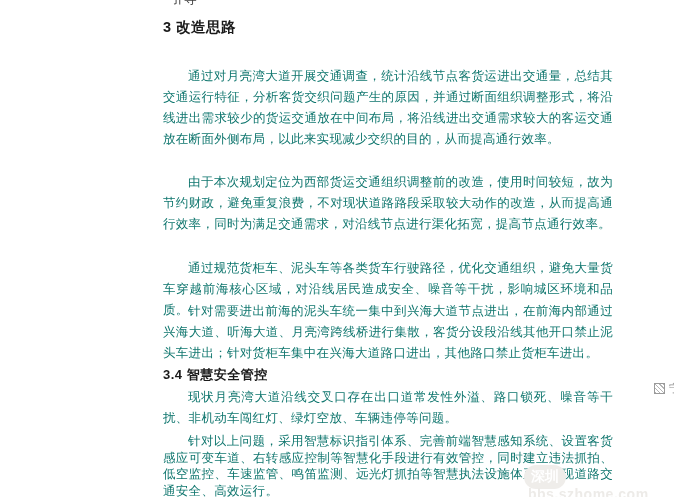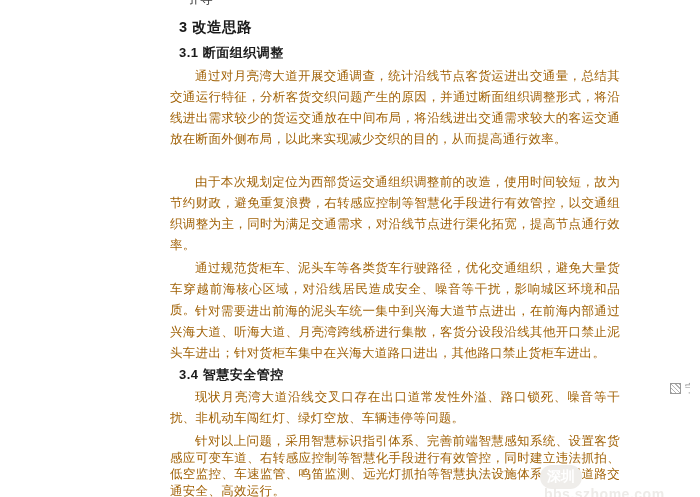--- a/index.html
+++ b/index.html
@@ -6,21 +6,20 @@
   body{
     width:700px;height:497px;
     font-family:"Liberation Sans","DejaVu Sans",sans-serif;
     background:#ffffff;
   }
   .page{
     position:relative;
     width:674px;height:497px;
     background:#ffffff;
     overflow:hidden;
-    margin-left:16px;
   }
   
   .clip-top{
     position:absolute;left:170px;top:0;
     width:34px;height:8px;overflow:hidden;
   }
   .clip-top span{
     display:block;margin-top:-10px;
     font-size:13px;color:#3c3c3c;letter-spacing:1px;
   }
@@ -31,23 +30,23 @@
     letter-spacing:0.5px;
   }
   .section-heading{
     position:absolute;left:163px;
     margin:0;
     font-size:13px;font-weight:700;color:#1a1a1a;
     letter-spacing:0.5px;
   }
   .h31{top:44px;} .h32{top:151px;} .h33{top:238px;} .h34{top:366px;}
   .para{
-    position:absolute;left:154px;width:450px;
+    position:absolute;left:163px;width:450px;
     margin:0;
-    font-size:12.5px;line-height:21px;color:#a16207;
+    font-size:12.5px;line-height:21px;color:#0f766e;
     text-align:justify;text-indent:25px;
     letter-spacing:0.3px;
   }
   .p1{top:66px;} .p2{top:172px;} .p3{top:258px;} .p4{top:301px;} .p5{top:387px;}
   .p6{top:433px;line-height:16.5px;}
   
   .edge-widget{
     position:absolute;left:654px;top:381px;
     width:46px;height:14px;overflow:hidden;
     display:flex;align-items:center;gap:4px;
@@ -87,24 +86,23 @@
 <body>
 
 <div class="page">
 
   <div class="clip-top">
     <span>引导</span>
   </div>
 
   <h1 class="chapter-heading">3 改造思路</h1>
 
-  <h2 class="section-heading h31">3.1 断面组织调整</h2>
   <p class="para p1">通过对月亮湾大道开展交通调查，统计沿线节点客货运进出交通量，总结其交通运行特征，分析客货交织问题产生的原因，并通过断面组织调整形式，将沿线进出需求较少的货运交通放在中间布局，将沿线进出交通需求较大的客运交通放在断面外侧布局，以此来实现减少交织的目的，从而提高通行效率。</p>
 
-  <p class="para p2">由于本次规划定位为西部货运交通组织调整前的改造，使用时间较短，故为节约财政，避免重复浪费，右转感应控制等智慧化手段进行有效管控，以交通组织调整为主，同时为满足交通需求，对沿线节点进行渠化拓宽，提高节点通行效率。</p>
+  <p class="para p2">由于本次规划定位为西部货运交通组织调整前的改造，使用时间较短，故为节约财政，避免重复浪费，不对现状道路路段采取较大动作的改造，从而提高通行效率，同时为满足交通需求，对沿线节点进行渠化拓宽，提高节点通行效率。</p>
 
   <p class="para p4">针对需要进出前海的泥头车统一集中到兴海大道节点进出，在前海内部通过兴海大道、听海大道、月亮湾跨线桥进行集散，客货分设段沿线其他开口禁止泥头车进出；针对货柜车集中在兴海大道路口进出，其他路口禁止货柜车进出。</p>
   <p class="para p3">通过规范货柜车、泥头车等各类货车行驶路径，优化交通组织，避免大量货车穿越前海核心区域，对沿线居民造成安全、噪音等干扰，影响城区环境和品质。</p>
 
   <h2 class="section-heading h34">3.4 智慧安全管控</h2>
   <p class="para p5">现状月亮湾大道沿线交叉口存在出口道常发性外溢、路口锁死、噪音等干扰、非机动车闯红灯、绿灯空放、车辆违停等问题。</p>
   <p class="para p6">针对以上问题，采用智慧标识指引体系、完善前端智慧感知系统、设置客货感应可变车道、右转感应控制等智慧化手段进行有效管控，同时建立违法抓拍、低空监控、车速监管、鸣笛监测、远光灯抓拍等智慧执法设施体系，实现道路交通安全、高效运行。</p>
 
   <div class="edge-widget">
     <span class="broken-img-icon"></span>

